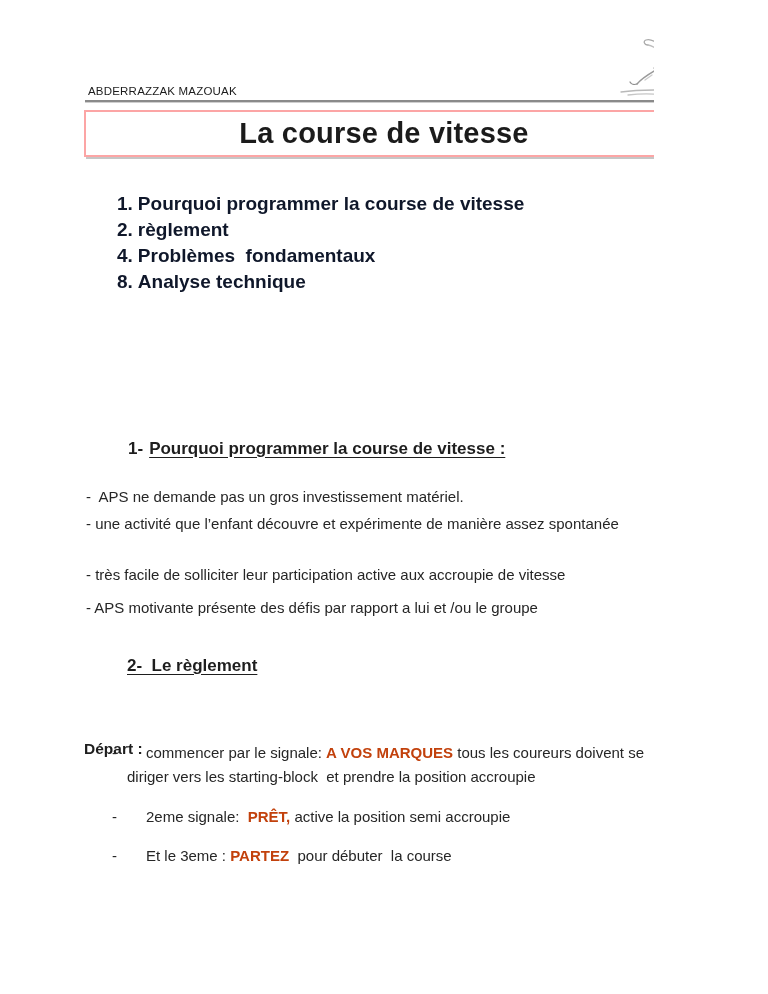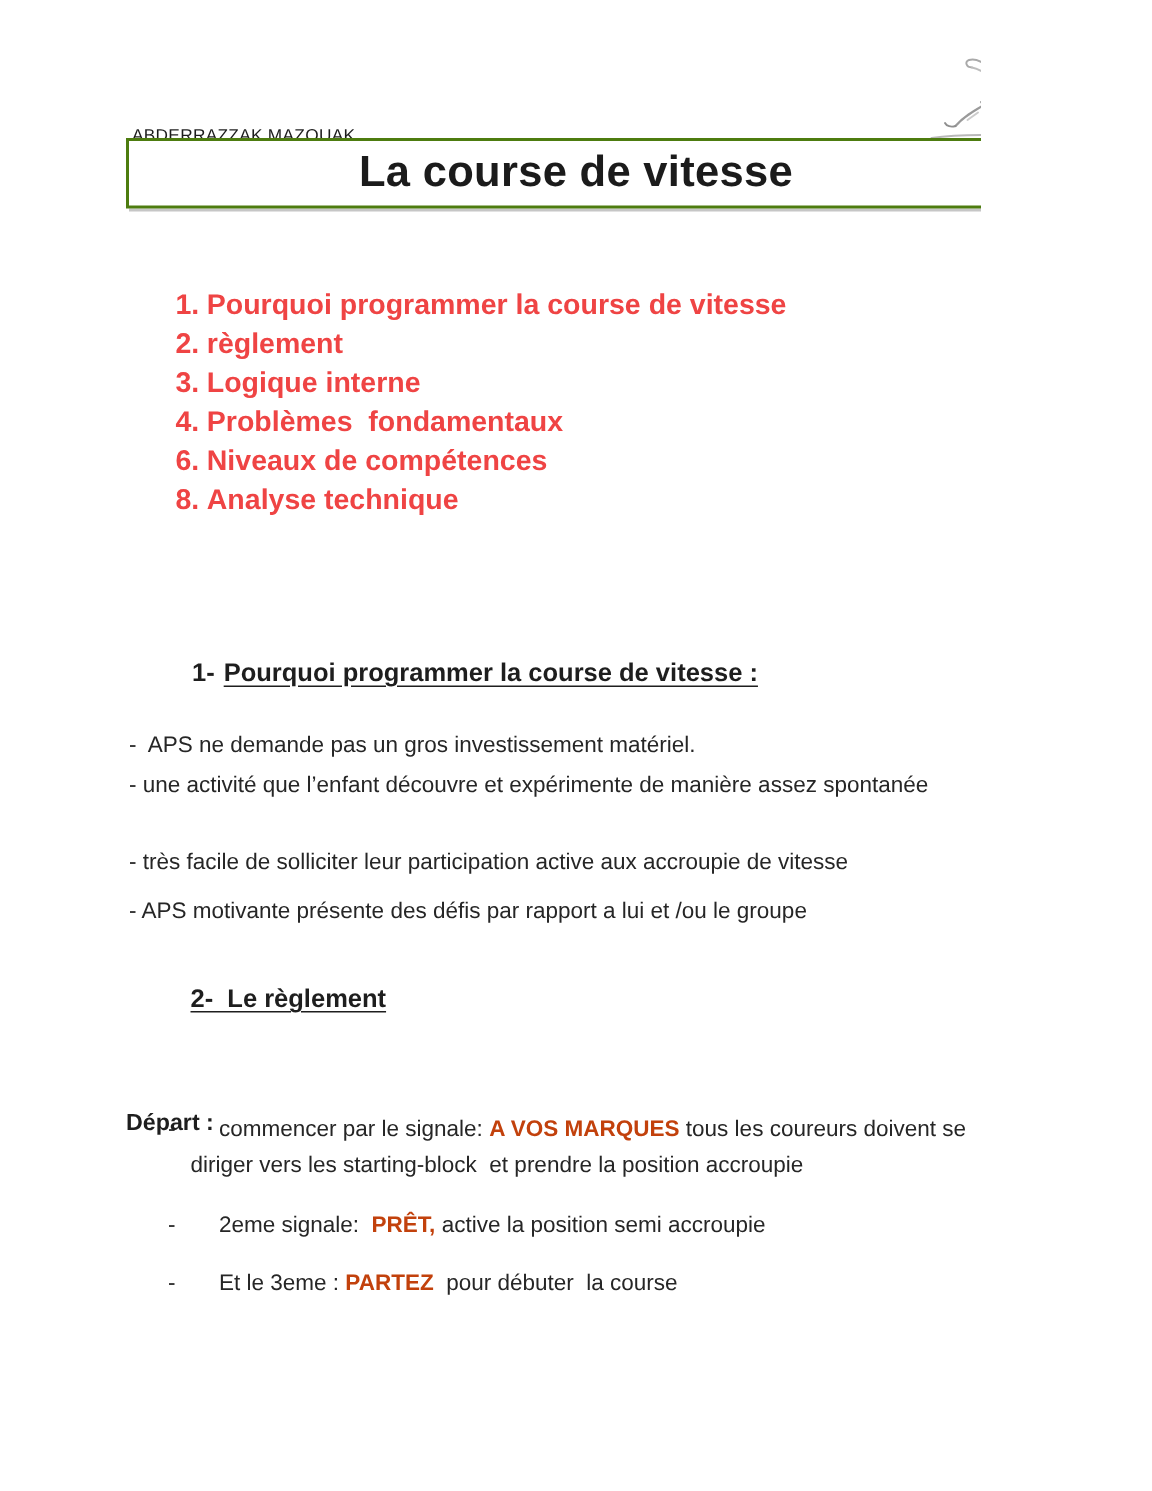--- a/index.html
+++ b/index.html
@@ -20,33 +20,33 @@
   }
   .header-rule {
     position:absolute; left:85px; top:100px;
     width:658px; height:2px; background:#8a8a8a;
     border-bottom:1px solid #cfcfcf;
   }
   .runner { position:absolute; left:616px; top:30px; width:84px; height:70px; }
 
   
   .title-box {
-    position:absolute; left:84px; top:92px;
+    position:absolute; left:84px; top:110px;
     width:596px; height:43px;
-    border:2px solid #4d7c0f;
+    border:2px solid #fca5a5;
     box-shadow:2px 2px 0 #c6c6c6;
     background:#ffffff;
     display:flex; align-items:center; justify-content:center;
   }
   .title-text { font-size:29px; font-weight:bold; color:#1b1b1b; letter-spacing:0.2px; }
 
   
   .toc {
     position:absolute; left:117px; top:191px;
-    color:#ef4444; font-weight:bold; font-size:19px; line-height:26px;
+    color:#0f172a; font-weight:bold; font-size:19px; line-height:26px;
   }
   .toc-item .toc-num { margin-right:5px; }
 
   
   .h-sec { position:absolute; font-weight:bold; font-size:17px; color:#1e1e1e;margin-left:16px; }
   .h1 { left:112px; top:439px; }
   .h1 .h-num { margin-right:6px; }
   .h1 .h-text { text-decoration:underline; text-underline-offset:3px; }
   .h2 { left:111px; top:656px; text-decoration:underline; text-underline-offset:3px; }
 
@@ -113,23 +113,21 @@
     </g>
   </svg>
 
   <div class="title-box">
     <span class="title-text">La course de vitesse</span>
   </div>
 
   <div class="toc">
     <div class="toc-item"><span class="toc-num">1.</span><span class="prewrap">Pourquoi programmer la course de vitesse</span></div>
     <div class="toc-item"><span class="toc-num">2.</span><span class="prewrap">règlement</span></div>
-    <div class="toc-item"><span class="toc-num">3.</span><span class="prewrap">Logique interne</span></div>
     <div class="toc-item"><span class="toc-num">4.</span><span class="prewrap">Problèmes  fondamentaux</span></div>
-    <div class="toc-item"><span class="toc-num">6.</span><span class="prewrap">Niveaux de compétences</span></div>
     <div class="toc-item"><span class="toc-num">8.</span><span class="prewrap">Analyse technique</span></div>
   </div>
 
   <div class="h-sec h1">
     <span class="h-num">1-</span><span class="h-text prewrap">Pourquoi programmer la course de vitesse :</span>
   </div>
 
   <div class="para p1 prewrap">-  APS ne demande pas un gros investissement matériel.</div>
   <div class="para p2 prewrap">- une activité que l’enfant découvre et expérimente de manière assez spontanée</div>
   <div class="para p3 prewrap">- très facile de solliciter leur participation active aux accroupie de vitesse</div>

